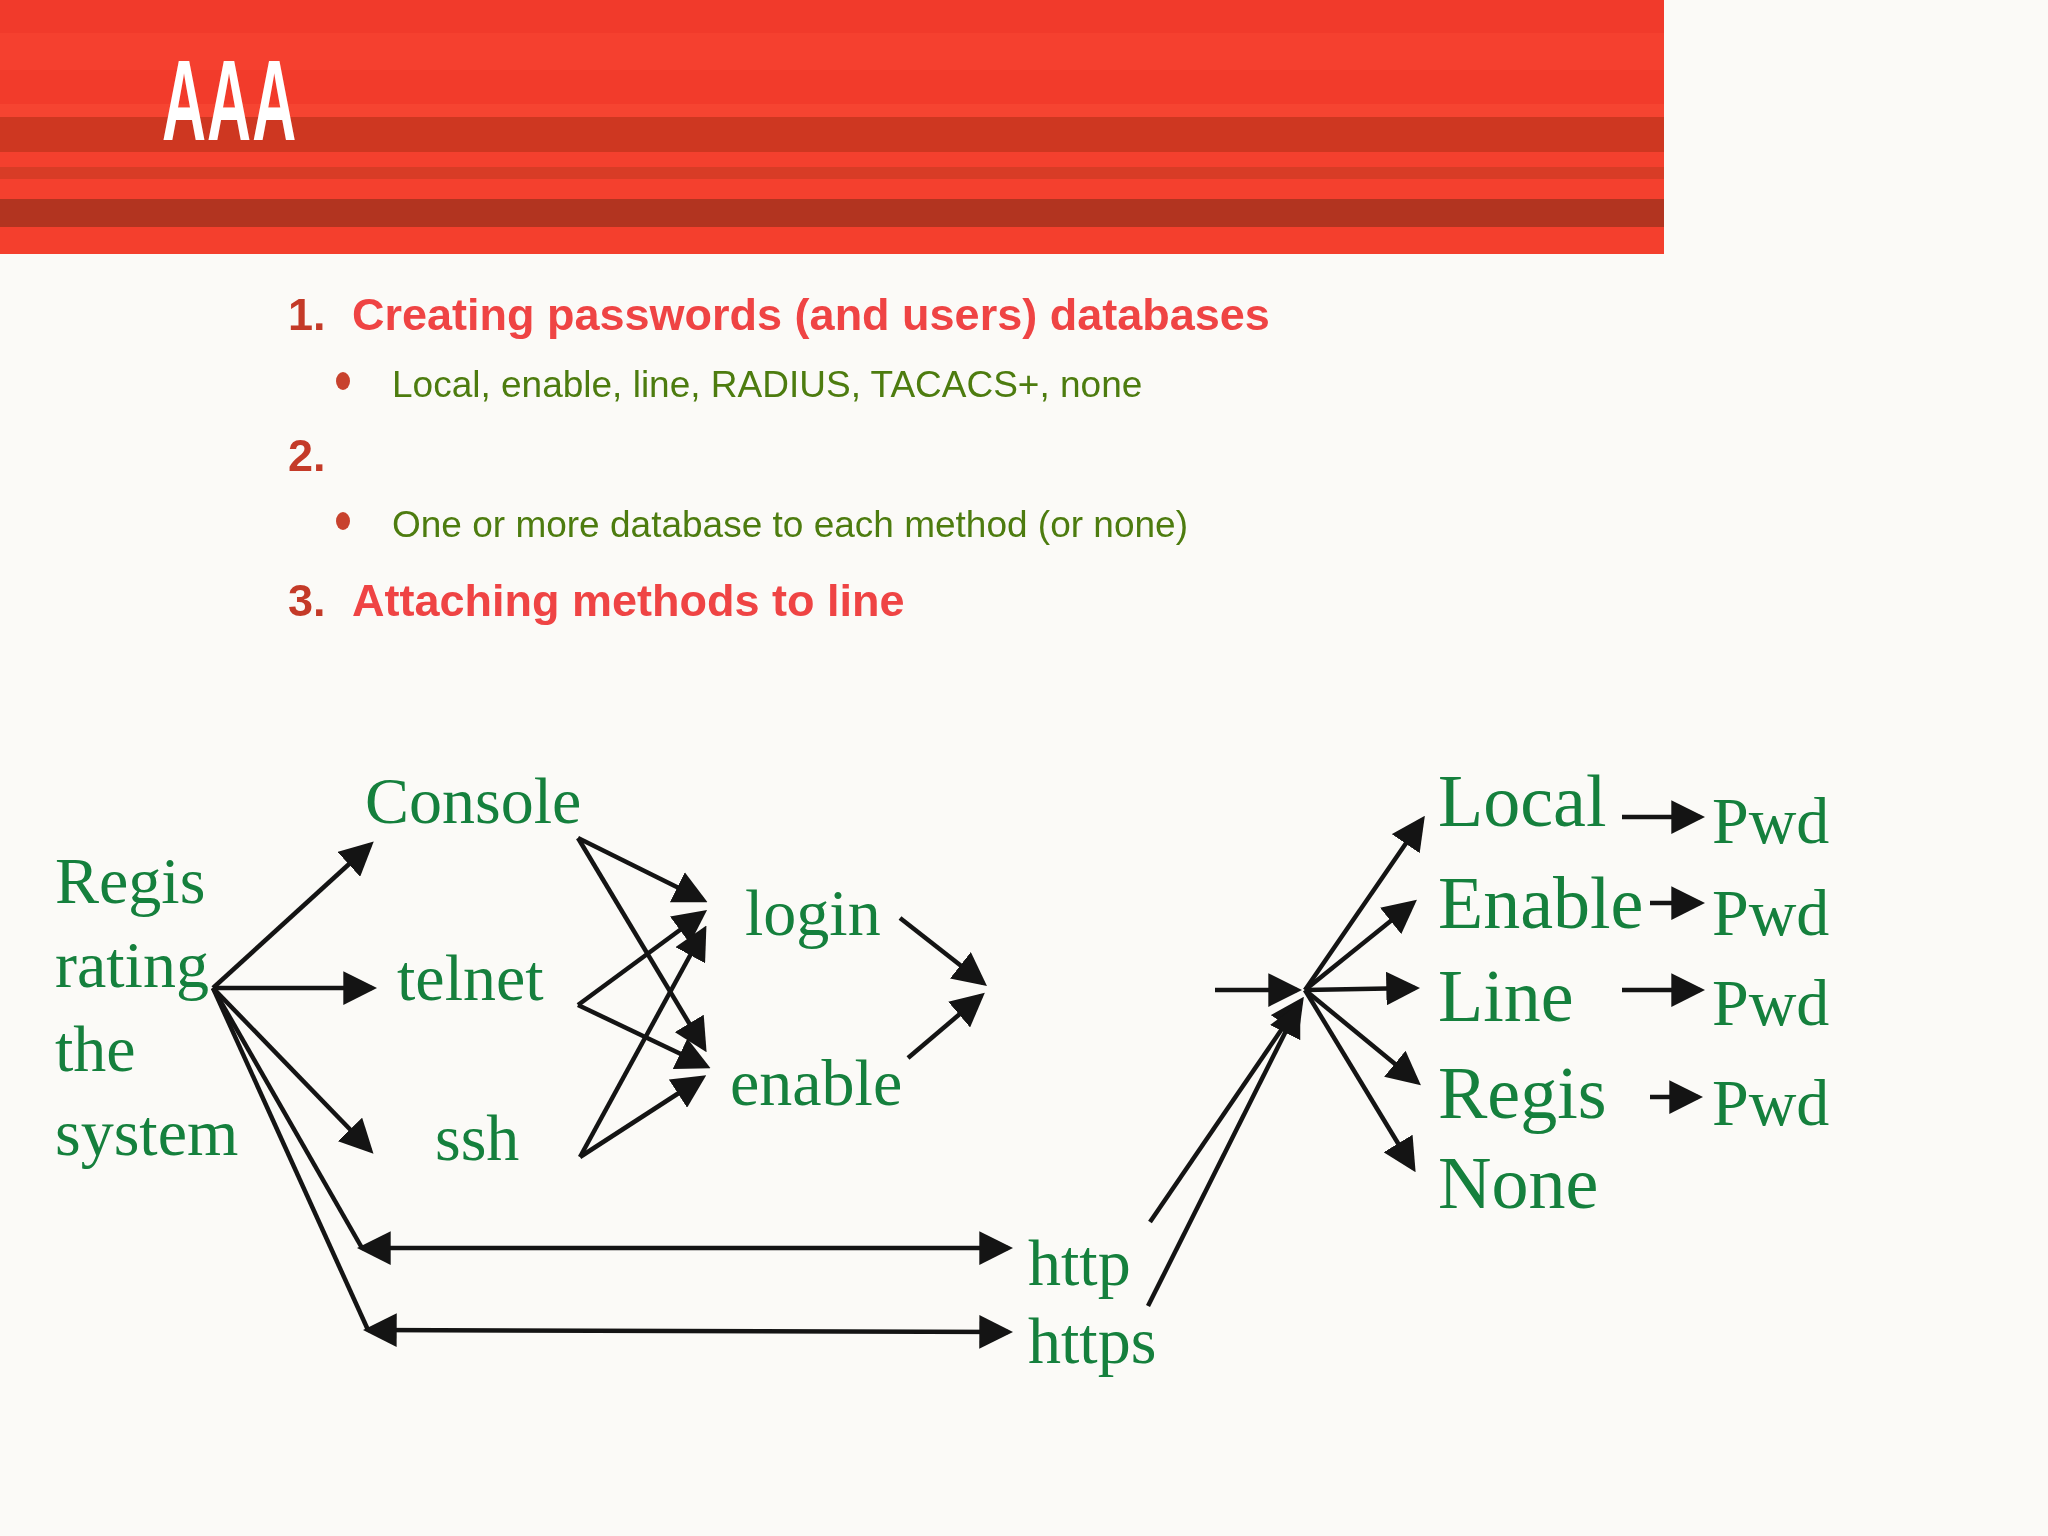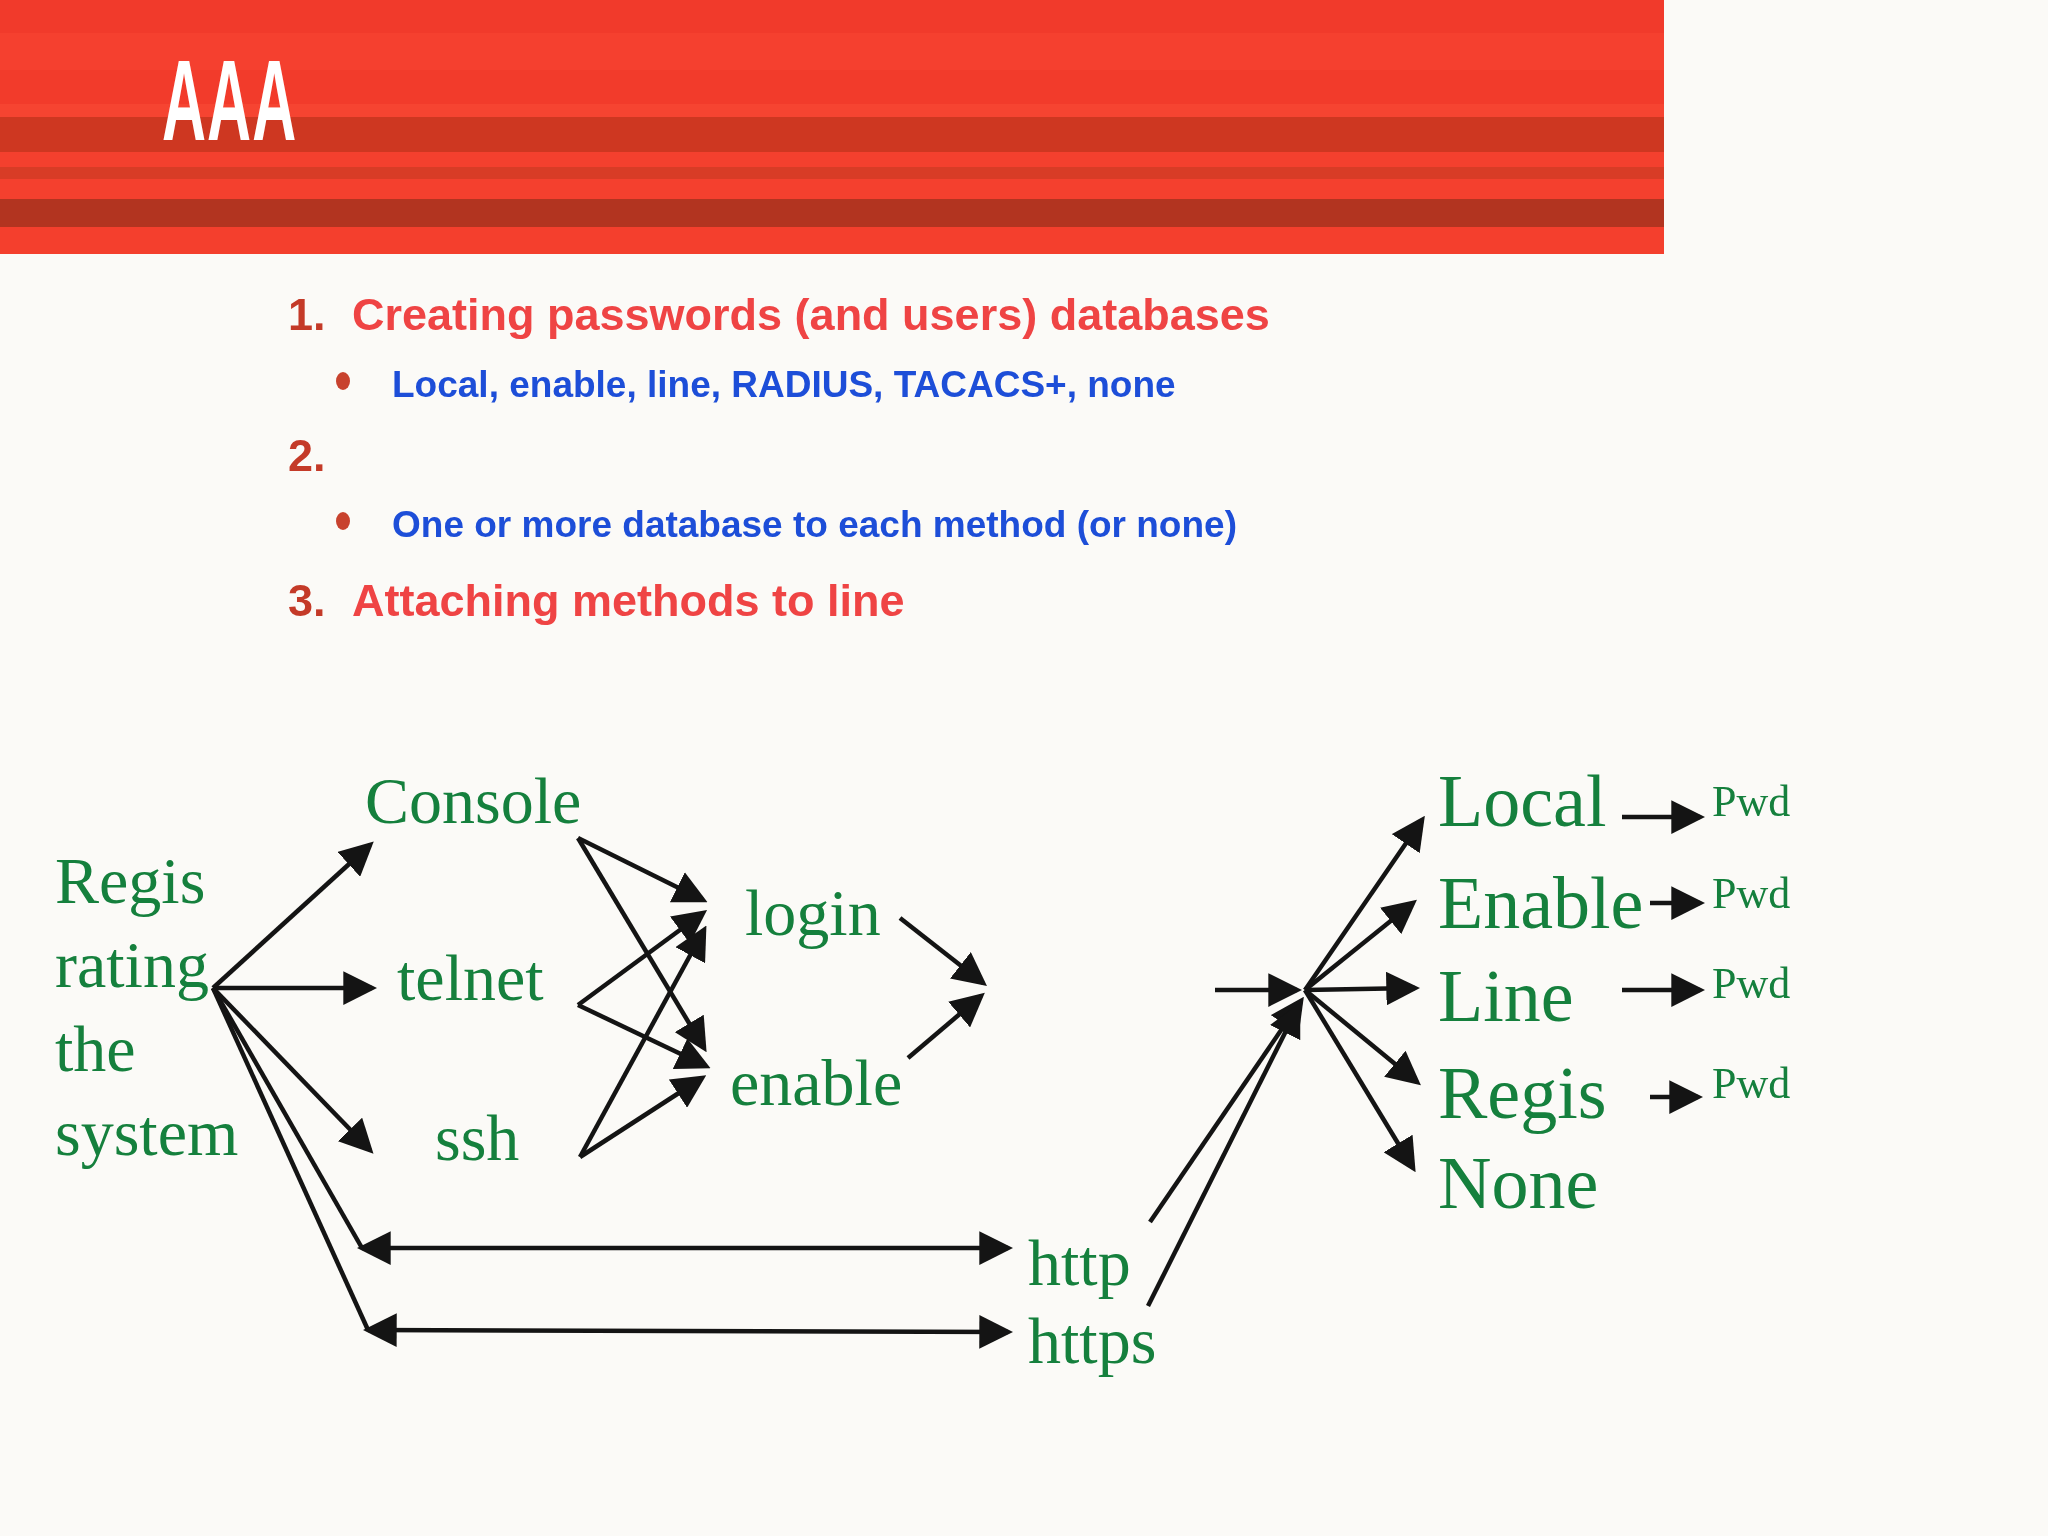--- a/index.html
+++ b/index.html
@@ -30,34 +30,34 @@
   
   .li-num{
     position:absolute;color:#c43a28;font-weight:700;font-size:45px;line-height:1;
     white-space:nowrap;
   }
   .li-head{
     position:absolute;color:#ef4444;font-weight:700;font-size:45px;line-height:1;
     white-space:nowrap;
   }
   .li-sub{
-    position:absolute;color:#1d4ed8;font-weight:700;font-size:37px;line-height:1;
+    position:absolute;color:#4d7c0f;font-weight:400;font-size:37px;line-height:1;
     white-space:nowrap;
   }
   .li-dot{
     position:absolute;width:14px;height:18px;border-radius:50%;background:#c8422e;
   }
   
   .dg{
     position:absolute;font-family:"Liberation Serif","DejaVu Serif",serif;
     color:#15803d;line-height:1;white-space:nowrap;
   }
   .mid{font-size:66px;}
   .db{font-size:74px;}
-  .pwd{font-size:44px;}
+  .pwd{font-size:66px;margin-top:8px;}
   #src{font-size:66px;line-height:84px;}
   #src span{display:block;}
   
   #arrows{position:absolute;left:0;top:0;}
   #arrows line{stroke:#141414;stroke-width:4.5;}
 </style>
 </head>
 <body>
 
 <div id="slide">

